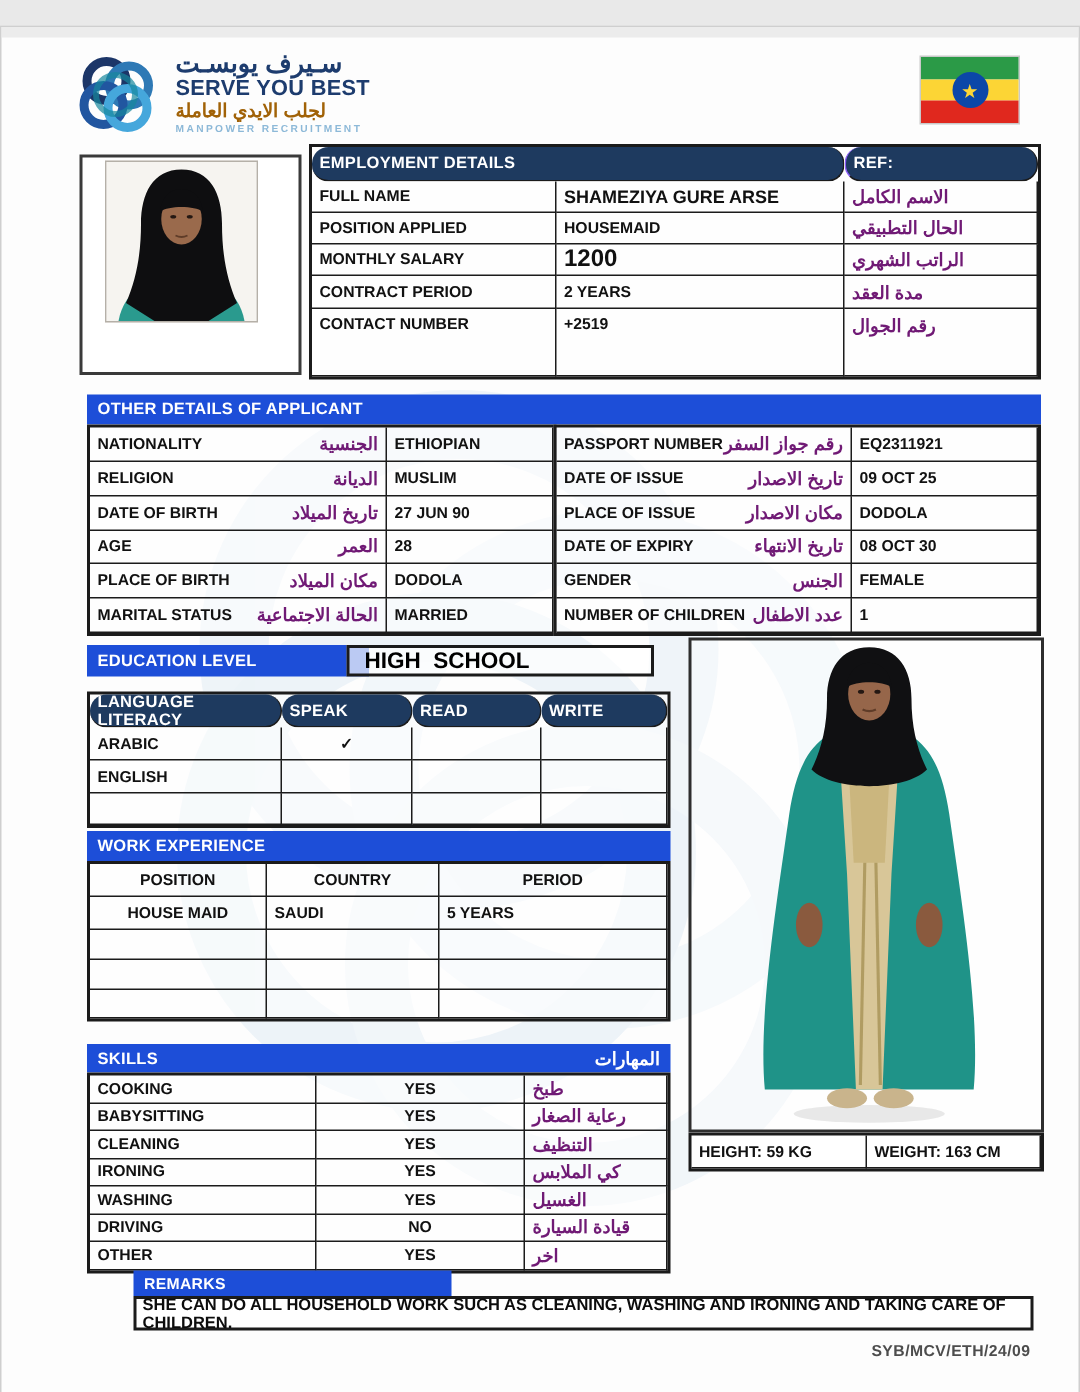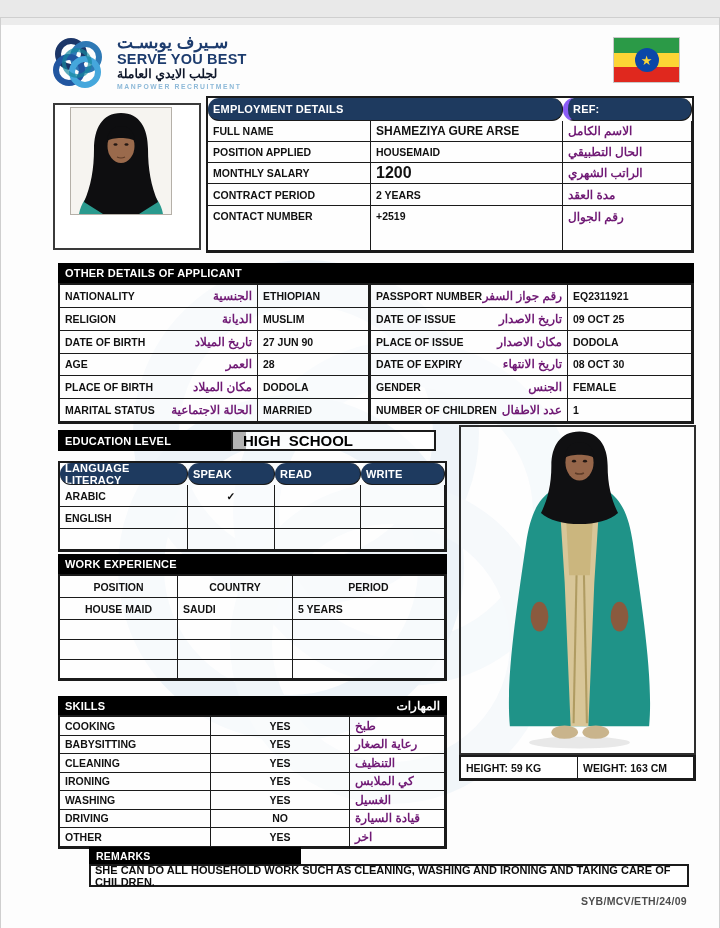--- a/index.html
+++ b/index.html
@@ -13,21 +13,21 @@
   .page::before { content:""; position:absolute; left:0; top:0; width:100%; height:7px; background:#ececec; }
 
   
   .watermark { position:absolute; left:50px; top:230px; z-index:0; opacity:.55; }
 
   
   .logo-wrap { position:absolute; left:46px; top:14px; z-index:2; display:flex; }
   .logo-text { margin-left:8px; line-height:1.05; padding-top:2px; }
   .logo-ar   { font-size:17px; font-weight:bold; color:#1d3c6e; direction:rtl; text-align:left; }
   .logo-en   { font-size:14.5px; font-weight:bold; color:#1d3c6e; letter-spacing:.2px; }
-  .logo-ar2  { font-size:12.5px; font-weight:bold; color:#0f172a; direction:rtl; text-align:left; margin-top:1px; }
+  .logo-ar2  { font-size:12.5px; font-weight:bold; color:#a16207; direction:rtl; text-align:left; margin-top:1px; }
   .logo-en2  { font-size:6.8px; font-weight:bold; color:#8db9d8; letter-spacing:1.6px; margin-top:2px; }
 
   .flag { position:absolute; left:612px; top:19px; width:67px; height:46px; z-index:2;
           border:1px solid #c9c9c9; display:flex; flex-direction:column; }
   .flag .stripe { flex:1; }
   .flag .emblem { position:absolute; left:50%; top:50%; width:24px; height:24px; margin:-12px 0 0 -12px;
                   border-radius:50%; display:flex; align-items:center; justify-content:center;
                   font-size:13px; line-height:1; }
 
   
@@ -35,33 +35,33 @@
                  border:2px solid #3a3a3a; background:#fff; z-index:2; }
   .headshot { position:absolute; left:15px; top:2px; width:102px; height:108px;
               border:1px solid #b5b0a8; background:#f6f4f0; }
 
   
   .grid { display:grid; position:absolute; z-index:1; border:2px solid #1b1b1b; background:rgba(255,255,255,.55); }
   .gcell { border-right:1px solid #1b1b1b; border-bottom:1px solid #1b1b1b;
            display:flex; align-items:center; overflow:hidden;
            font-size:10.5px; font-weight:bold; color:#111; padding:0 5px; }
   .hdr  { background:#1e3a5f; color:#fff; font-size:11px; letter-spacing:.2px;border-radius:11px; }
-  .bar  { position:absolute; z-index:1; background:#000000; color:#fff; font-weight:bold;
+  .bar  { position:absolute; z-index:1; background:#1d4ed8; color:#fff; font-weight:bold;
           font-size:11px; display:flex; align-items:center; padding:0 7px; letter-spacing:.2px; }
   .ar   { direction:rtl; font-size:12px; font-weight:bold; color:#701a75; }
   .split { justify-content:space-between; }
   .ctr  { justify-content:center; }
   .rgt  { justify-content:flex-end; }
   .top-align { align-items:flex-start; padding-top:4px; }
 
   
   .emp { left:205px; top:78px; width:488px;
          grid-template-columns:163px 192px 1fr;
          grid-template-rows:23px 21px 21px 21px 22px 45px; }
-  .emp .ref { border-left:5px solid #8b5cf6; }
+  .emp .ref { border-left:1px solid #8b5cf6; }
 
   
   .od-left  { left:57px;  top:265px; width:313px; grid-template-columns:198px 1fr; grid-template-rows:repeat(6,1fr); height:141px; }
   .od-right { left:368px; top:265px; width:325px; grid-template-columns:197px 1fr; grid-template-rows:repeat(6,1fr); height:141px; }
 
   
   .edu-bar { left:57px; top:412px; width:188px; height:21px; }
   .edu-val { position:absolute; left:230px; top:412px; width:205px; height:21px; z-index:1;
              border:2px solid #1b1b1b; background:rgba(255,255,255,.7);
              display:flex; align-items:center; padding:0 10px; font-size:15px; font-weight:bold;text-align:right; }

